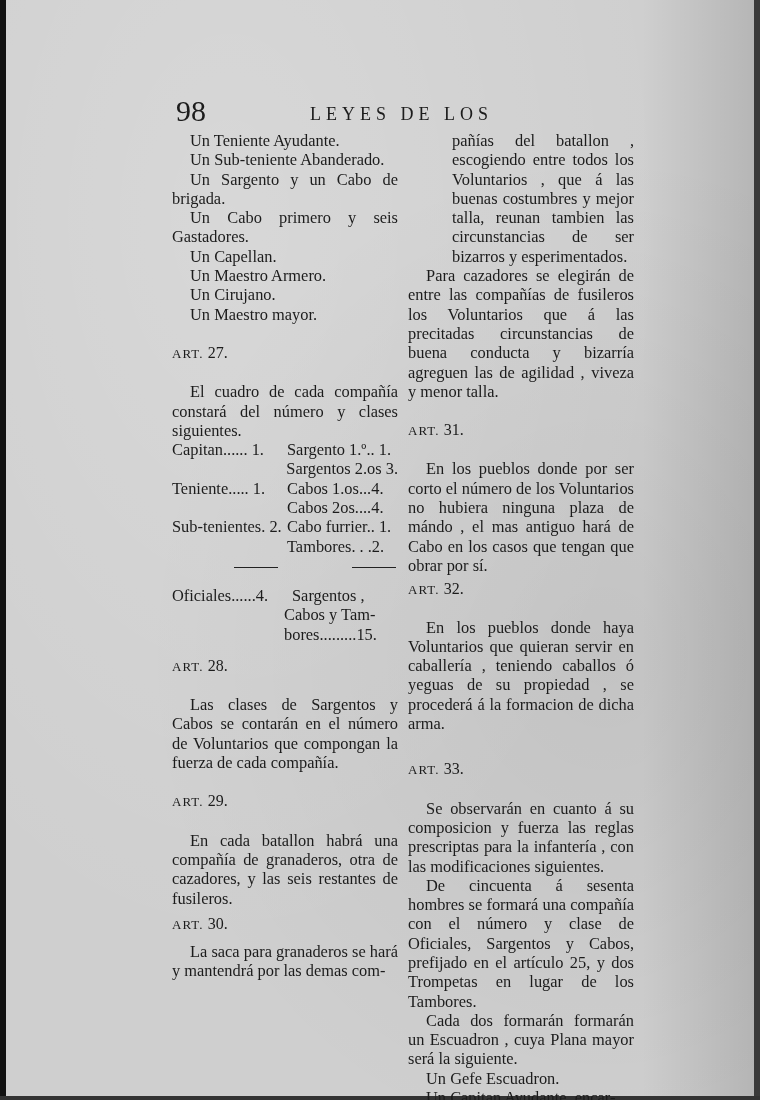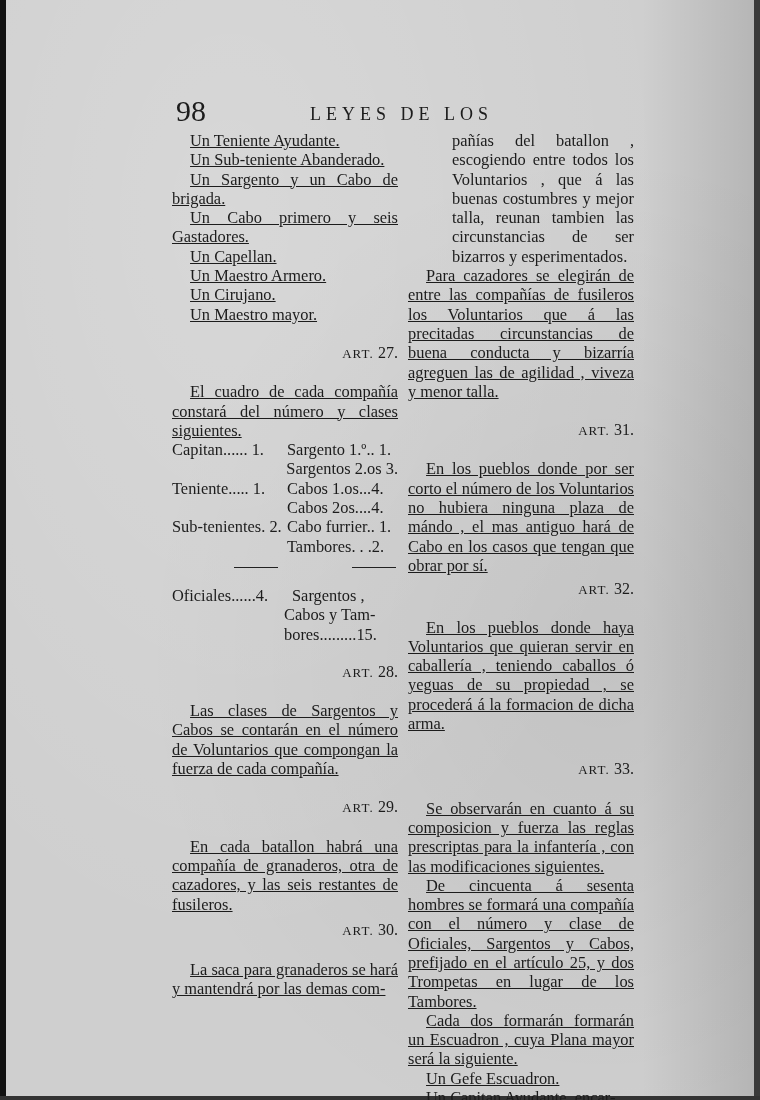--- a/index.html
+++ b/index.html
@@ -23,23 +23,23 @@
 
   .running-head { position: absolute; top: 100px; left: 176px; width: 480px; height: 40px; }
   .page-number { position: absolute; left: 0; top: -6px; font-size: 30px; letter-spacing: 0; }
   .head-title { position: absolute; left: 134px; top: 4px; font-size: 18px; letter-spacing: 5px; }
 
   .col { position: absolute; top: 131px; width: 226px; font-size: 16.4px; line-height: 19.3px; }
   .col-left { left: 172px; }
   .col-right { left: 408px; }
 
   .p { margin: 0; text-align: justify; text-align-last: left; }
-  .indent { text-indent: 1.1em; text-decoration: underline; }
+  .indent { text-indent: 1.1em; }
   .hang { text-indent: 0; margin-left: 44px; }
-  .art { text-align: right; font-size: 13px; letter-spacing: 1px; margin: 0; }
+  .art { text-align: left; font-size: 13px; letter-spacing: 1px; margin: 0; }
   .art .num { font-size: 16px; letter-spacing: 0; }
 
   .tbl { position: relative; width: 226px; }
   .tbl-row { display: flex; justify-content: space-between; height: 19.3px; }
   .tbl-left { width: 114px; white-space: nowrap; }
   .tbl-right { width: 112px; white-space: nowrap; text-align: left; padding-left: 2px; }
   .rule-row { display: flex; justify-content: space-between; height: 24px; align-items: center; }
   .rule { display: block; height: 0; border-top: 1.5px solid #222; width: 44px; }
   .rule.l { margin-left: 62px; }
   .rule.r { margin-right: 2px; }
@@ -109,33 +109,33 @@
     <div class="sum-row" style="margin-top:6px;">
       <span class="sum-left">Oficiales......4.</span>
       <div class="sum-right">
         <div style="padding-left:8px">Sargentos ,</div>
         <div>Cabos y Tam-</div>
         <div>bores.........15.</div>
       </div>
     </div>
   </div>
 
-  <p class="art" style="margin-top:18px;margin-bottom:19px;">
+  <p class="art" style="margin-top:12px;margin-bottom:19px;">
     <span>ART.</span>
     <span class="num">28.</span>
   </p>
   <p class="p indent">Las clases de Sargentos y Cabos se contarán en el número de Voluntarios que compongan la fuerza de cada compañía.</p>
 
   <p class="art" style="margin-top:19px;margin-bottom:19px;">
     <span>ART.</span>
     <span class="num">29.</span>
   </p>
   <p class="p indent">En cada batallon habrá una compañía de granaderos, otra de cazadores, y las seis restantes de fusileros.</p>
 
-  <p class="art" style="margin-top:6px;margin-bottom:20px;">
+  <p class="art" style="margin-top:6px;margin-bottom:8px;">
     <span>ART.</span>
     <span class="num">30.</span>
   </p>
   <p class="p indent">La saca para granaderos se hará y mantendrá por las demas com-</p>
 </div>
 
 <div class="col col-right">
   <p class="p hang">pañías del batallon , escogiendo entre todos los Voluntarios , que á las buenas costumbres y mejor talla, reunan tambien las circunstancias de ser bizarros y esperimentados.</p>
   <p class="p indent">Para cazadores se elegirán de entre las compañías de fusileros los Voluntarios que á las precitadas circunstancias de buena conducta y bizarría agreguen las de agilidad , viveza y menor talla.</p>
 

